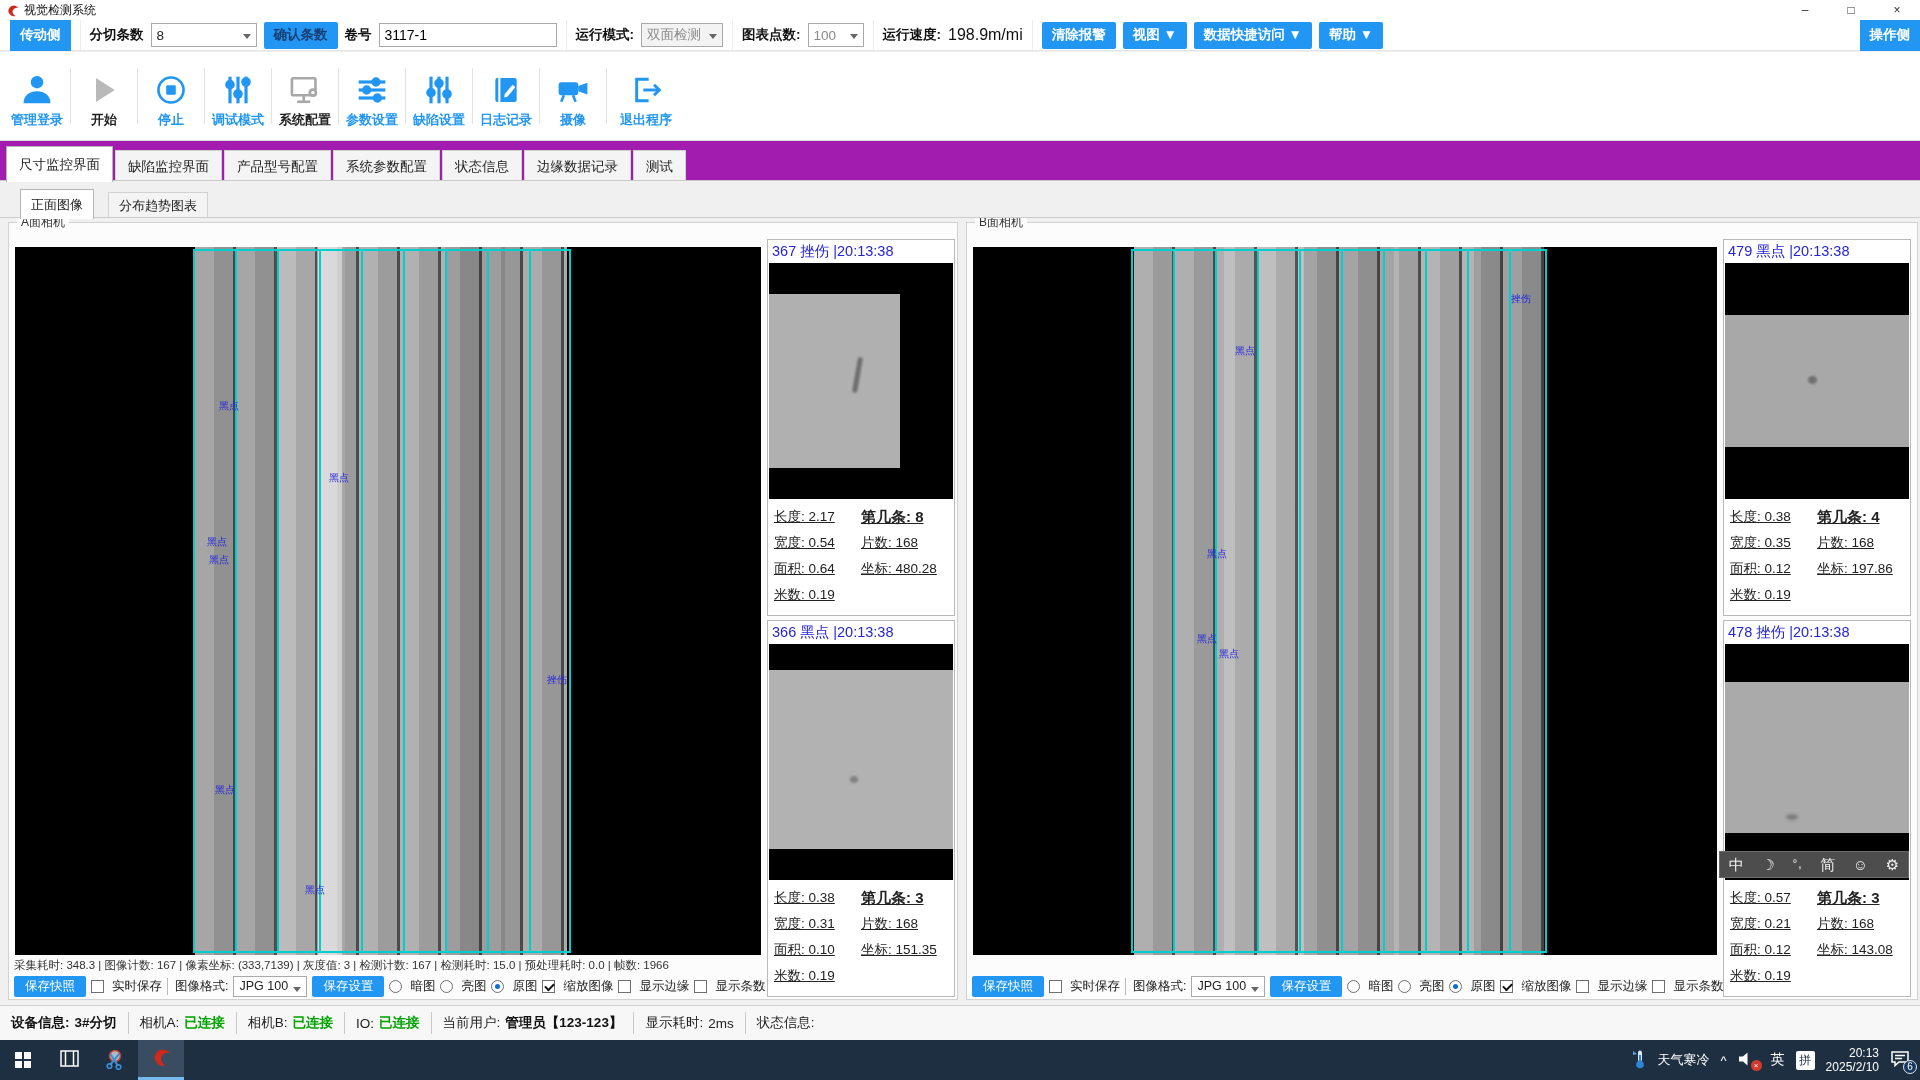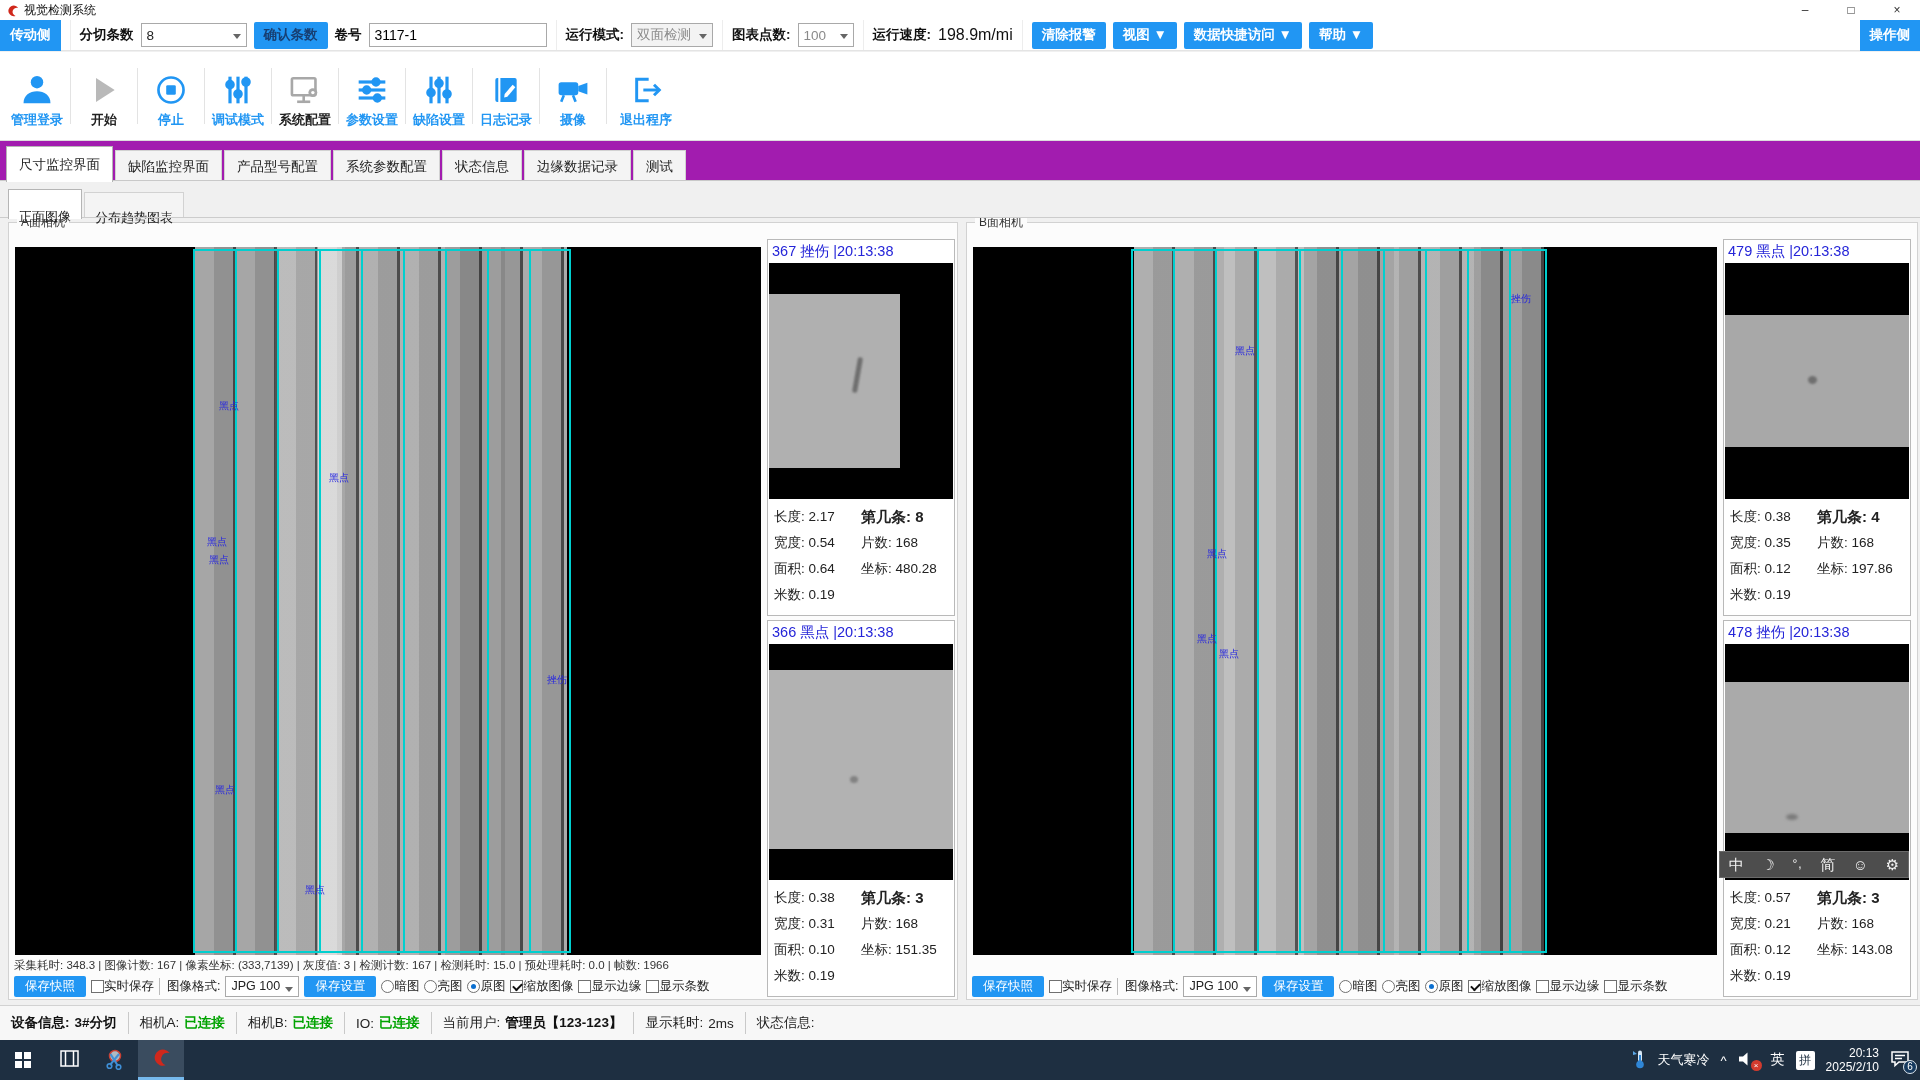--- a/index.html
+++ b/index.html
@@ -37,21 +37,21 @@
   .tool-item .lbl.dark{color:#222;}
   .tool-item svg{display:block;}
 
   
   .tabs{position:absolute;top:141px;left:0;right:0;height:40px;background:#a21caf;display:flex;align-items:flex-end;padding-left:6px;z-index:40;}
   .tabs::after{content:"";position:absolute;left:0;right:0;bottom:0;height:1px;background:#c9c9c9;}
   .tab{height:31px;line-height:31px;padding:0 12px;background:#f4f4f4;border:1px solid #d2d2d2;border-bottom:none;margin-right:2px;font-size:13.5px;color:#222;position:relative;}
   .tab.active{background:#fff;height:36px;line-height:36px;z-index:2;border-color:#b5b5b5;margin-bottom:-1px;}
   .subtabs{position:absolute;top:181px;left:0;right:0;height:37px;background:#f0f0f0;display:flex;align-items:flex-end;padding-left:8px;z-index:39;}
   .subtabs::after{content:"";position:absolute;left:0;right:0;bottom:0;height:1px;background:#cccccc;}
-  .subtab{height:26px;line-height:26px;padding:12px 10px;background:#f4f4f4;border:1px solid #d2d2d2;border-bottom:none;margin-right:2px;font-size:13px;}
+  .subtab{height:26px;line-height:26px;padding:0 10px;background:#f4f4f4;border:1px solid #d2d2d2;border-bottom:none;margin-right:2px;font-size:13px;margin-left:12px;}
   .subtab.active{background:#fff;height:30px;line-height:30px;margin-bottom:-1px;border-color:#b5b5b5;z-index:2;}
 
   
   .content{position:absolute;top:218px;left:0;right:0;height:787px;background:#f0f0f0;}
   .gbox{position:absolute;top:4px;height:778px;border:1px solid #d2d2d2;background:#fcfcfc;}
   #panel-a{left:8px;width:950px;}
   #panel-b{left:966px;width:952px;}
   .gb-title{position:absolute;top:-8px;left:8px;background:#fcfcfc;padding:0 4px;font-size:12px;color:#333;line-height:14px;}
 
   .cam{position:absolute;left:6px;top:24px;width:746px;height:708px;background:#000;overflow:hidden;}
@@ -85,28 +85,28 @@
   .thumb-a1 .gray{left:0;top:13%;width:71%;height:74%;background:#b0b0b0;}
   .thumb-a1 .mark{position:absolute;left:47%;top:40%;width:5px;height:36px;background:#6e6e6e;border-radius:3px;transform:rotate(10deg);filter:blur(1px);}
   .thumb-a2 .gray{left:0;top:11%;width:100%;height:76%;background:#b2b2b2;}
   .thumb-a2 .mark{position:absolute;left:44%;top:56%;width:8px;height:7px;background:#828282;border-radius:50%;filter:blur(1px);}
   .thumb-b1 .gray{left:0;top:22%;width:100%;height:56%;background:#a8a8a8;}
   .thumb-b1 .mark{position:absolute;left:45%;top:48%;width:9px;height:8px;background:#6f6f6f;border-radius:50%;filter:blur(1px);}
   .thumb-b2 .gray{left:0;top:16%;width:100%;height:64%;background:#aaaaaa;}
   .thumb-b2 .mark{position:absolute;left:33%;top:72%;width:12px;height:6px;background:#7a7a7a;border-radius:50%;filter:blur(1.5px);}
   .defect-stats{flex:1;display:flex;padding:5px 6px 0 6px;}
   .defect-stats .col{width:50%;display:flex;flex-direction:column;}
-  .defect-stats .col div{height:26px;line-height:26px;font-size:13.5px;color:#222;white-space:nowrap;}
+  .defect-stats .col div{height:26px;line-height:26px;font-size:13.5px;color:#222;white-space:nowrap;text-decoration:underline;}
   .defect-stats .col div.big{font-size:15px;font-weight:700;}
 
   
   .cam-status{position:absolute;left:5px;top:735px;width:748px;font-size:11.5px;color:#333;white-space:nowrap;overflow:hidden;}
   .cam-controls{position:absolute;left:5px;top:751px;height:24px;display:flex;align-items:center;gap:5px;font-size:12.5px;white-space:nowrap;}
   .cam-controls .btn-blue{height:21px;padding:0 11px;font-size:12.5px;font-weight:400;}
-  .cb-wrap,.rb-wrap{display:inline-flex;align-items:center;gap:0;}
+  .cb-wrap,.rb-wrap{display:inline-flex;align-items:center;gap:8px;}
   .cb{width:13px;height:13px;border:1px solid #707070;background:#fff;display:inline-block;position:relative;}
   .cb.on::after{content:"";position:absolute;left:2px;top:2px;width:7px;height:4px;border-left:2px solid #111;border-bottom:2px solid #111;transform:rotate(-45deg);}
   .rb{width:13px;height:13px;border:1px solid #707070;border-radius:50%;background:#fff;display:inline-block;position:relative;}
   .rb.on::after{content:"";position:absolute;left:3px;top:3px;width:5px;height:5px;border-radius:50%;background:#0b6fd0;}
   .fmt-label{border-left:1px solid #bbb;padding-left:7px;}
   .dd.small{height:21px;font-size:12.5px;}
 
   
   .ime-bar{position:absolute;left:1719px;top:851px;width:190px;height:27px;background:#4d4d4d;border:1px solid #6b6b6b;display:flex;align-items:center;justify-content:space-around;color:#f2f2f2;font-size:15px;z-index:60;}
   .ime-bar span{line-height:25px;}
@@ -146,21 +146,21 @@
   </span>
   <span class="title">视觉检测系统</span>
   <span class="win-controls">
     <span>–</span>
     <span>□</span>
     <span>×</span>
   </span>
 </div>
 
 <div class="toolbar">
-  <div class="tgroup" style="padding-left:0;">
+  <div class="tgroup" style="padding-left:10px;">
     <button class="btn-blue btn-side">传动侧</button>
   </div>
   <div class="tgroup">
     <span class="blab">分切条数</span>
     <div class="dd" style="width:106px;">
       <span>8</span>
       <span class="tri"></span>
     </div>
     <button class="btn-blue alt">确认条数</button>
     <span class="blab">卷号</span>

